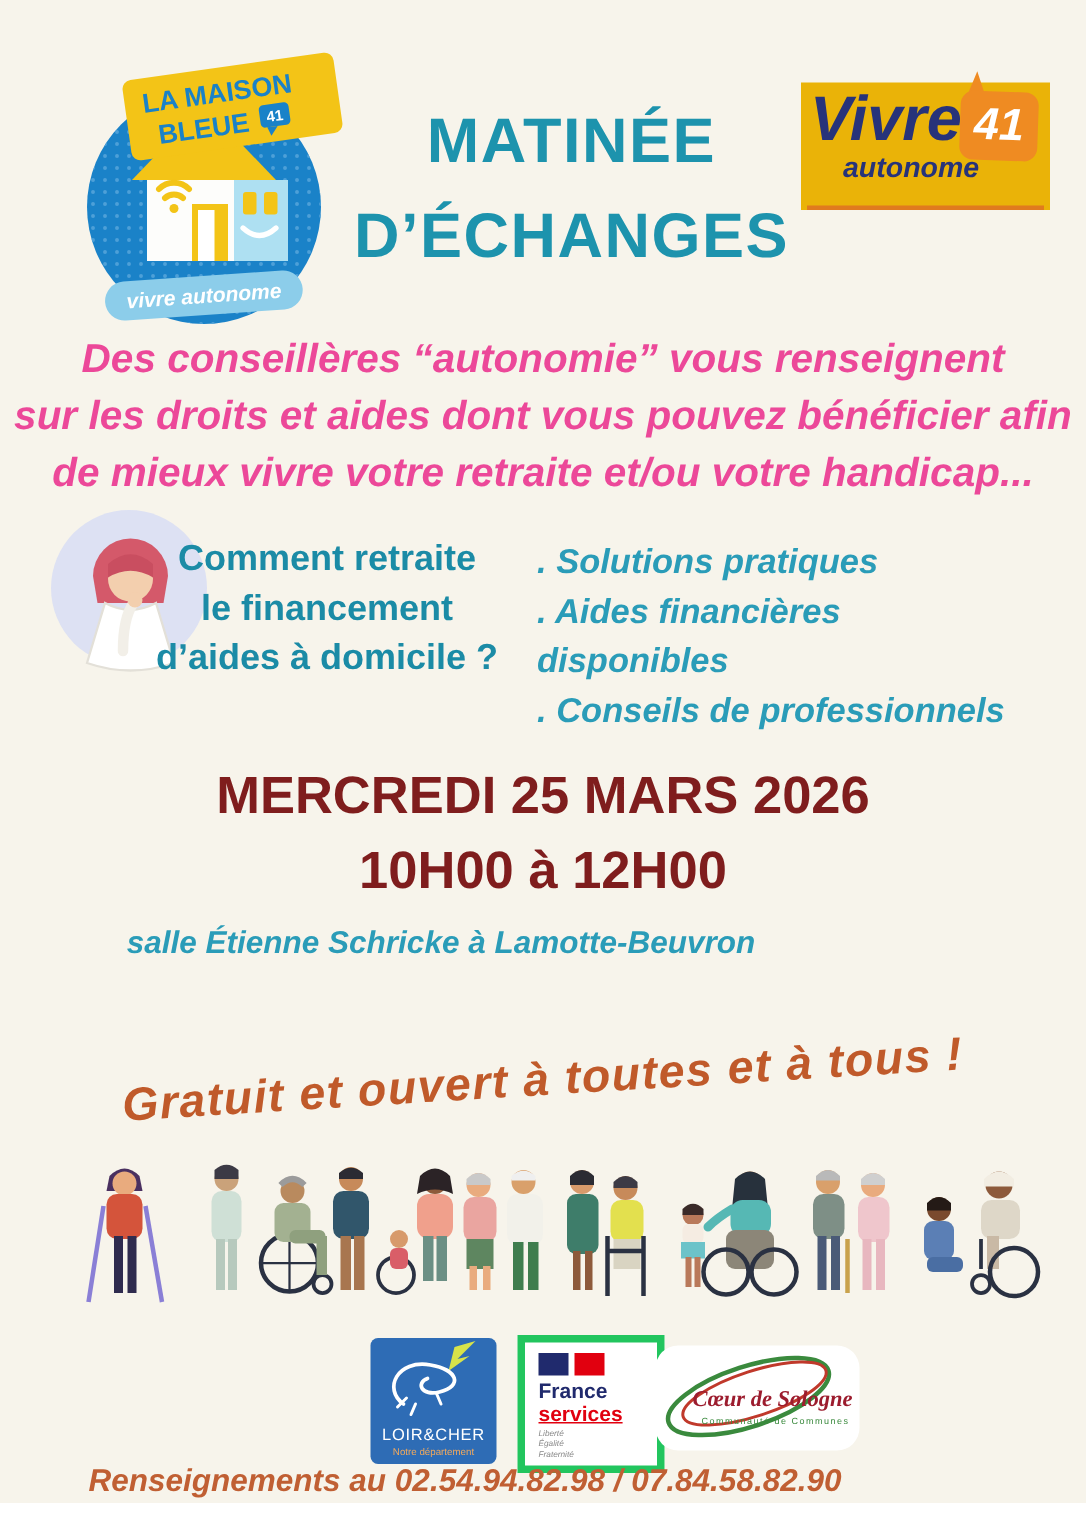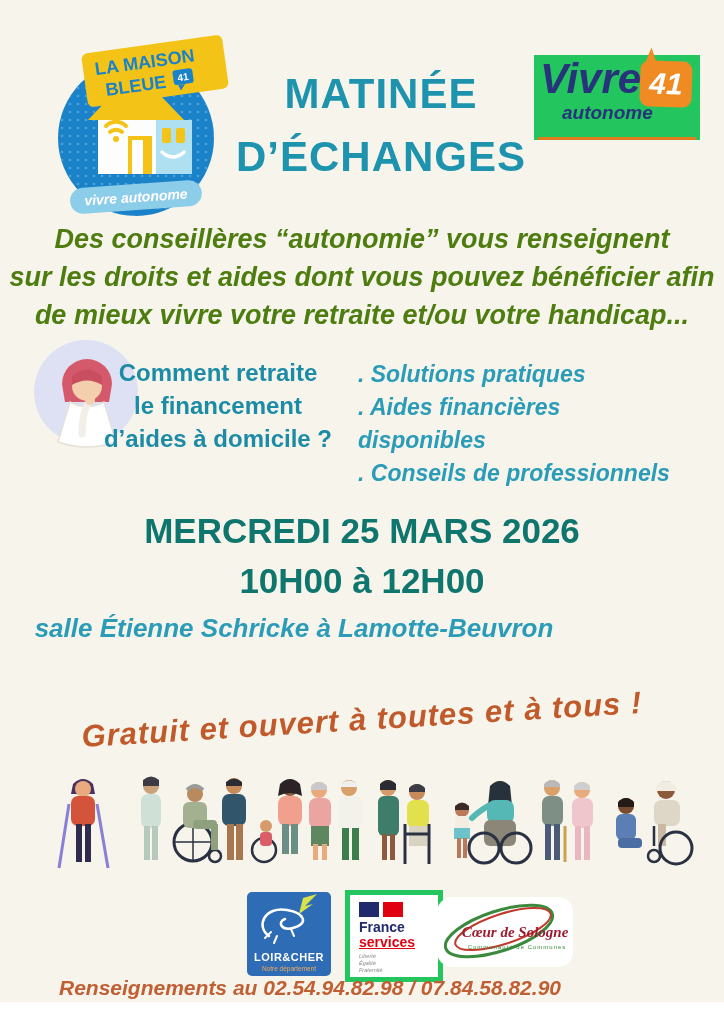--- a/index.html
+++ b/index.html
@@ -3,54 +3,54 @@
 <meta charset="utf-8">
 <style>
   html,body{margin:0;padding:0;}
   .flyer{position:relative;width:724px;height:1024px;background:#ffffff;
          font-family:"Liberation Sans", sans-serif;overflow:hidden;}
   .cream-bg{position:absolute;left:0;top:0;right:0;bottom:22px;background:#f7f4eb;}
   .abs{position:absolute;}
 
   .title{left:218px;top:62px;width:326px;text-align:center;
          color:#1d93ad;font-weight:bold;font-size:42px;line-height:63px;letter-spacing:1px;}
-  .intro{left:0;top:220px;width:724px;text-align:center;color:#4d7c0f;
+  .intro{left:0;top:220px;width:724px;text-align:center;color:#ec4899;
          font-style:italic;font-size:27px;line-height:38px;font-weight:600;}
   .question{left:96px;top:356px;width:244px;text-align:center;color:#1b8ba6;
             font-weight:bold;font-size:24px;line-height:33px;}
   .benefits{left:358px;top:358px;width:320px;text-align:left;color:#2a9cb8;
             font-style:italic;font-size:23px;line-height:33px;font-weight:600;}
-  .event-date{left:0;top:506px;width:724px;text-align:center;color:#0f766e;
+  .event-date{left:0;top:506px;width:724px;text-align:center;color:#7f1d1d;
               font-weight:bold;font-size:35px;line-height:50px;}
   .venue{left:0;top:613px;width:588px;text-align:center;color:#2a9cb8;
-         font-style:italic;font-size:26px;line-height:31px;font-weight:600;}
+         font-style:italic;font-size:21px;line-height:31px;font-weight:600;}
   .slogan-wrap{left:0;top:702px;width:724px;text-align:center;}
   .slogan{display:inline-block;transform:rotate(-3.5deg);color:#c05a2a;
           font-style:italic;font-size:31px;font-weight:600;letter-spacing:1px;}
   .footer-info{left:0;top:976px;width:620px;text-align:center;color:#c05f33;
                font-style:italic;font-size:21px;font-weight:600;}
 
   
-  .v41{left:534px;top:55px;width:166px;height:85px;background:#22c55e;}
+  .v41{left:534px;top:55px;width:166px;height:85px;background:#eab308;}
   .v41 .vivre{position:absolute;left:6px;top:0px;font-size:42px;font-weight:bold;
               font-style:italic;color:#27337a;}
   .v41 .bubble{position:absolute;left:106px;top:6px;width:52px;height:46px;background:#ef8b22;
                border-radius:9px;transform:rotate(2deg);text-align:center;line-height:46px;
                color:#fff;font-size:30px;font-weight:bold;font-style:italic;}
   .v41 .tail{position:absolute;left:108px;top:-6px;width:0;height:0;
              border-left:12px solid transparent;border-bottom:14px solid #ef8b22;
              transform:rotate(-18deg);}
   .v41 .autonome{position:absolute;left:28px;top:47px;font-size:19px;font-weight:bold;
                  font-style:italic;color:#27337a;}
   .v41 .underline{position:absolute;left:4px;right:4px;bottom:0;height:3px;background:#e07b1e;}
 
   
   .lc{left:247px;top:892px;width:84px;height:84px;background:#2e6cb5;border-radius:5px;}
   .lc .nm{position:absolute;left:0;bottom:13px;width:84px;text-align:center;color:#fff;
-          font-weight:bold;font-size:11px;letter-spacing:0.5px;}
+          font-weight:normal;font-size:11px;letter-spacing:0.5px;}
   .lc .st{position:absolute;left:0;bottom:4px;width:84px;text-align:center;color:#f2a95c;
           font-size:6.5px;}
   .fs{left:345px;top:890px;width:88px;height:82px;background:#fff;border:5px solid #22c55e;}
   .fs .b1{position:absolute;left:9px;top:7px;width:20px;height:15px;background:#202a6d;}
   .fs .b2{position:absolute;left:33px;top:7px;width:20px;height:15px;background:#e1000f;}
   .fs .fr{position:absolute;left:9px;top:25px;font-size:14px;font-weight:bold;color:#202a6d;line-height:15px;}
   .fs .sv{position:absolute;left:9px;top:40px;font-size:14px;font-weight:bold;color:#e1000f;line-height:15px;text-decoration:underline;}
   .fs .mt{position:absolute;left:9px;top:58px;font-size:5.5px;font-style:italic;color:#8a8a8a;line-height:7px;}
   .cs{left:437px;top:897px;width:136px;height:70px;background:#fff;border-radius:15px;}
 </style>

